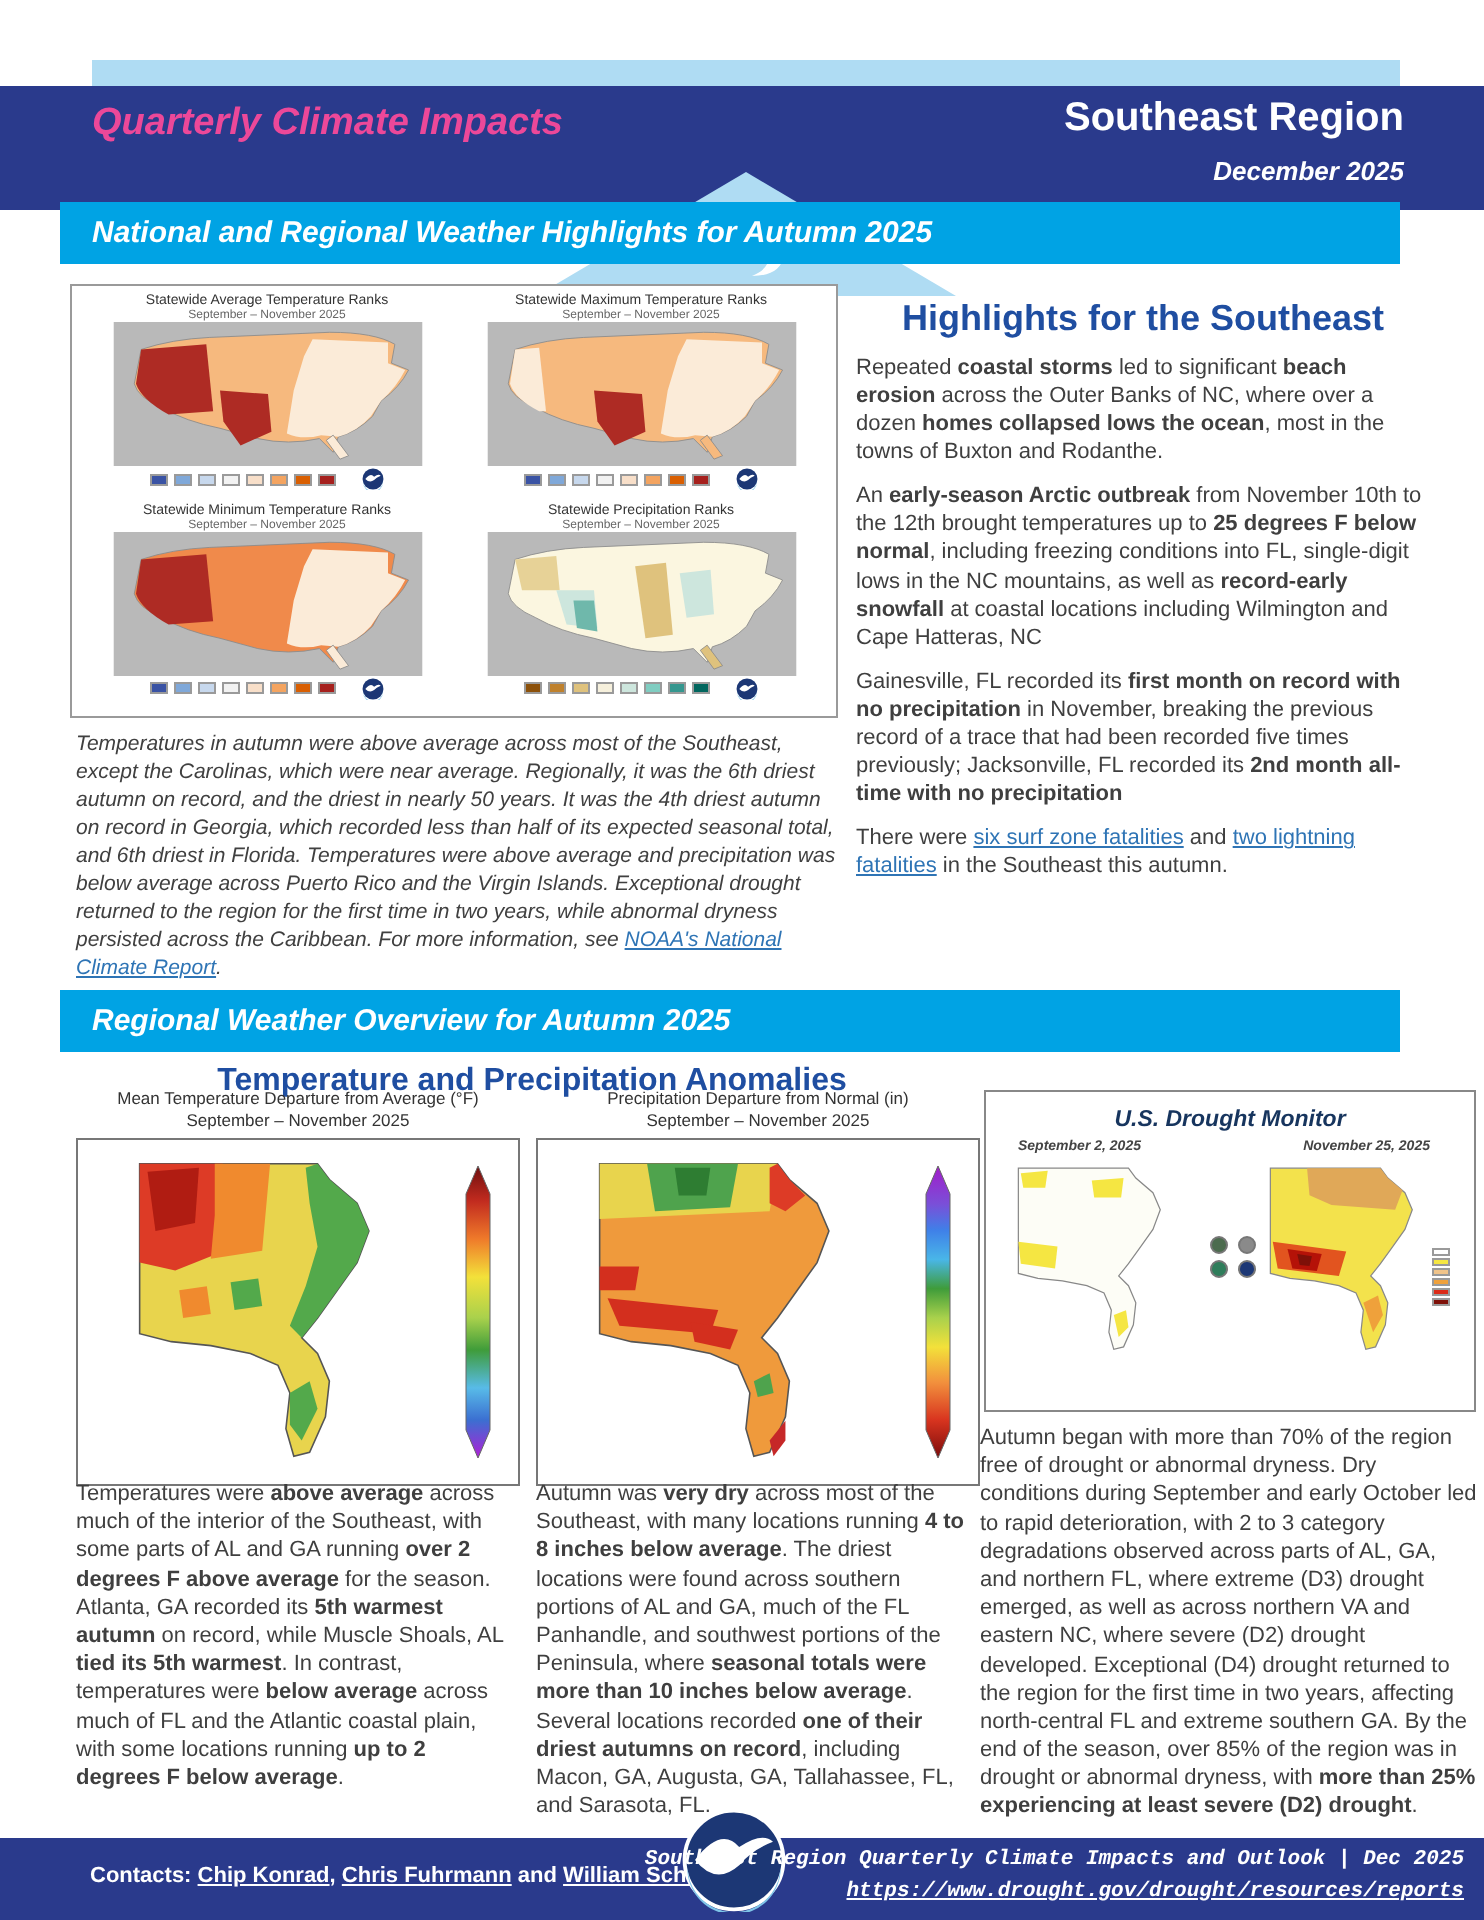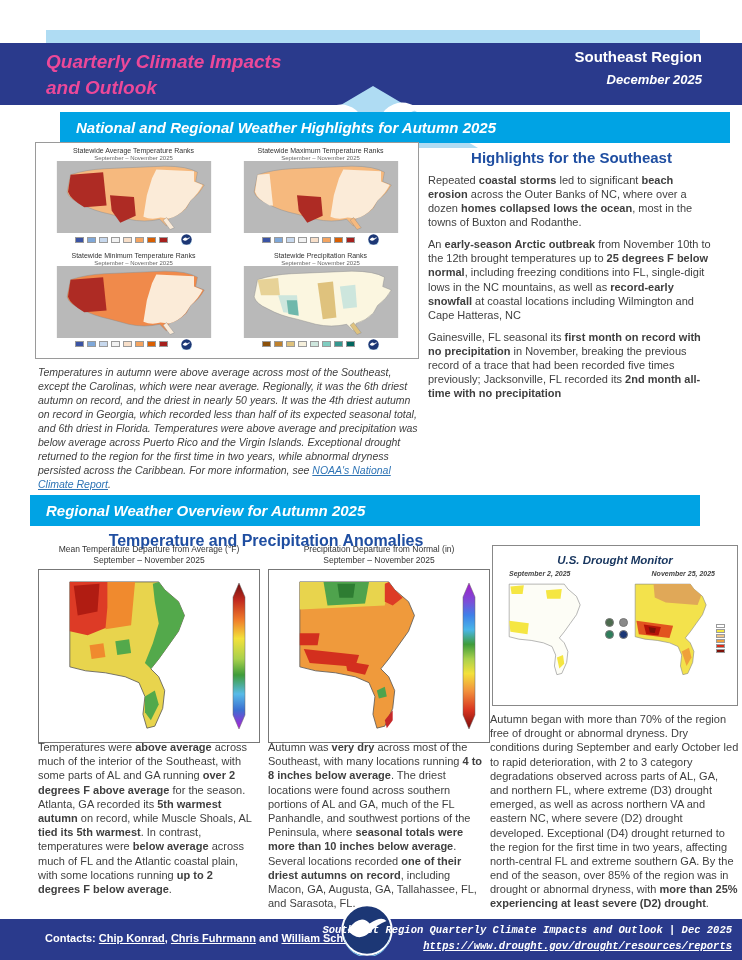--- a/index.html
+++ b/index.html
@@ -7,43 +7,43 @@
         font-family:"Liberation Sans",sans-serif;color:#3f3f3f;}
   .b{font-weight:bold;}
   .rlink{color:#2E74B5;text-decoration:underline;cursor:pointer;}
   
   .strip{position:absolute;left:46px;top:30px;width:654px;height:13px;background:#AFDCF3;}
   .navband{position:absolute;left:0;top:43px;width:742px;height:62px;background:#2A3A8C;}
   .diamond{position:absolute;left:268px;top:43px;width:210px;height:62px;}
   .nav-left{position:absolute;left:46px;top:49px;color:#ec4899;font-weight:bold;font-style:italic;
             font-size:19px;line-height:1.35;z-index:3;}
   .nav-right{position:absolute;right:40px;top:48px;text-align:right;color:#fff;z-index:3;}
-  .nav-region{font-size:15px;font-weight:bold;}
+  .nav-region{font-size:20px;font-weight:bold;}
   .nav-date{font-size:13px;font-weight:bold;font-style:italic;margin-top:7px;}
   
   .band{position:absolute;left:30px;width:670px;height:31px;background:#00A3E4;color:#fff;
         font-weight:bold;font-style:italic;font-size:15px;line-height:31px;padding-left:16px;
         box-sizing:border-box;}
-  #band1{top:112px;margin-left:30px;} #band2{top:495px;}
+  #band1{top:101px;} #band2{top:495px;}
   
   .quadbox{position:absolute;left:35px;top:142px;width:384px;height:217px;border:1px solid #9a9a9a;
            background:#fff;display:grid;grid-template-columns:1fr 1fr;grid-template-rows:1fr 1fr;
            padding:3px 4px;box-sizing:border-box;}
   .qcell{display:flex;flex-direction:column;align-items:center;padding:1px;}
   .qtitle{font-size:7px;line-height:1.2;color:#333;text-align:center;}
   .qsub{font-size:6px;color:#666;text-align:center;}
   .qlegend{display:flex;gap:3px;align-items:center;margin-top:1px;}
   .chip{width:9px;height:6px;display:inline-block;border:1px solid #9a9a9a;box-sizing:border-box;}
   .qnoaa{margin-left:10px;}
   
   .caption{position:absolute;left:38px;top:366px;width:380px;font-size:10.5px;font-style:italic;
            line-height:1.33;color:#404040;}
   
   .rightcol{position:absolute;left:428px;top:149px;width:287px;}
-  .h-blue{color:#1F4EA1;font-weight:bold;font-size:15px;text-align:center;margin:0 0 7px 0;}
+  .h-blue{color:#1F4EA1;font-weight:bold;font-size:18px;text-align:center;margin:0 0 7px 0;}
   .rightcol p{font-size:11px;line-height:1.28;margin:0 0 8px 0;}
   
   .sub-h{position:absolute;color:#1F4EA1;font-weight:bold;font-size:16px;text-align:center;top:532px;}
   #anom-h{left:40px;width:452px;}
   #drought-h{left:492px;width:246px;}
   .maptitle{font-size:8.5px;text-align:center;color:#333;line-height:1.3;}
   .colblock{position:absolute;width:222px;top:544px;}
   #colblock1{left:38px;} #colblock2{left:268px;}
   .mapbox{border:1px solid #777;background:#fff;display:flex;align-items:center;justify-content:center;
           gap:3px;margin-top:3px;padding:2px;}
@@ -78,21 +78,20 @@
   <div class="strip"></div>
   <div class="navband">
     <svg class="diamond" viewBox="0 0 210 62" width="210" height="62">
       <polygon points="105,0 210,62 0,62" fill="#AFDCF3"></polygon>
       <path d="M55,26 Q72,12 88,24 Q94,29 90,34 Q80,26 66,30 Q58,32 55,26 Z" fill="#ffffff"></path>
       <path d="M150,22 Q132,10 117,24 Q110,31 116,40 Q118,48 108,52 Q122,52 124,42 Q128,30 140,27 Q147,25 150,22 Z" fill="#ffffff"></path>
     </svg>
   </div>
   <div class="nav-left">
     <div>Quarterly Climate Impacts</div>
-    <div>and Outlook</div>
   </div>
   <div class="nav-right">
     <div class="nav-region">Southeast Region</div>
     <div class="nav-date">December 2025</div>
   </div>
 
   <div id="band1" class="band">National and Regional Weather Highlights for Autumn 2025</div>
 
   <div class="quadbox">
 
@@ -217,21 +216,22 @@
       </div>
     </div>
   </div>
 
   <div class="caption"><span>Temperatures in autumn were above average across most of the Southeast, except the Carolinas, which were near average. Regionally, it was the 6th driest autumn on record, and the driest in nearly 50 years. It was the 4th driest autumn on record in Georgia, which recorded less than half of its expected seasonal total, and 6th driest in Florida. Temperatures were above average and precipitation was below average across Puerto Rico and the Virgin Islands. Exceptional drought returned to the region for the first time in two years, while abnormal dryness persisted across the Caribbean. For more information, see </span><span class="rlink">NOAA's National Climate Report</span><span>.</span></div>
 
   <div class="rightcol">
     <div class="h-blue">Highlights for the Southeast</div>
     <p><span>Repeated </span><span class="b">coastal storms</span><span> led to significant </span><span class="b">beach erosion</span><span> across the Outer Banks of NC, where over a dozen </span><span class="b">homes collapsed lows the ocean</span><span>, most in the towns of Buxton and Rodanthe.</span></p>
     <p><span>An </span><span class="b">early-season Arctic outbreak</span><span> from November 10th to the 12th brought temperatures up to </span><span class="b">25 degrees F below normal</span><span>, including freezing conditions into FL, single-digit lows in the NC mountains, as well as </span><span class="b">record-early snowfall</span><span> at coastal locations including Wilmington and Cape Hatteras, NC</span></p>
-    <p><span>Gainesville, FL seasonal its </span><span class="b">first month on record with no precipitation</span><span> in November, breaking the previous record of a trace that had been recorded five times previously; Jacksonville, FL recorded its </span><span class="b">2nd month all-time with no precipitation</span></p>
+    <p><span>Gainesville, FL recorded its </span><span class="b">first month on record with no precipitation</span><span> in November, breaking the previous record of a trace that had been recorded five times previously; Jacksonville, FL recorded its </span><span class="b">2nd month all-time with no precipitation</span></p>
+    <p><span>There were </span><span class="rlink">six surf zone fatalities</span><span> and </span><span class="rlink">two lightning fatalities</span><span> in the Southeast this autumn.</span></p>
   </div>
 
   <div id="band2" class="band">Regional Weather Overview for Autumn 2025</div>
 
   <div id="anom-h" class="sub-h">Temperature and Precipitation Anomalies</div>
 
   <div id="colblock1" class="colblock">
     <div class="maptitle">Mean Temperature Departure from Average (°F)</div>
     <div class="maptitle">September – November 2025</div>
     <div class="mapbox">

